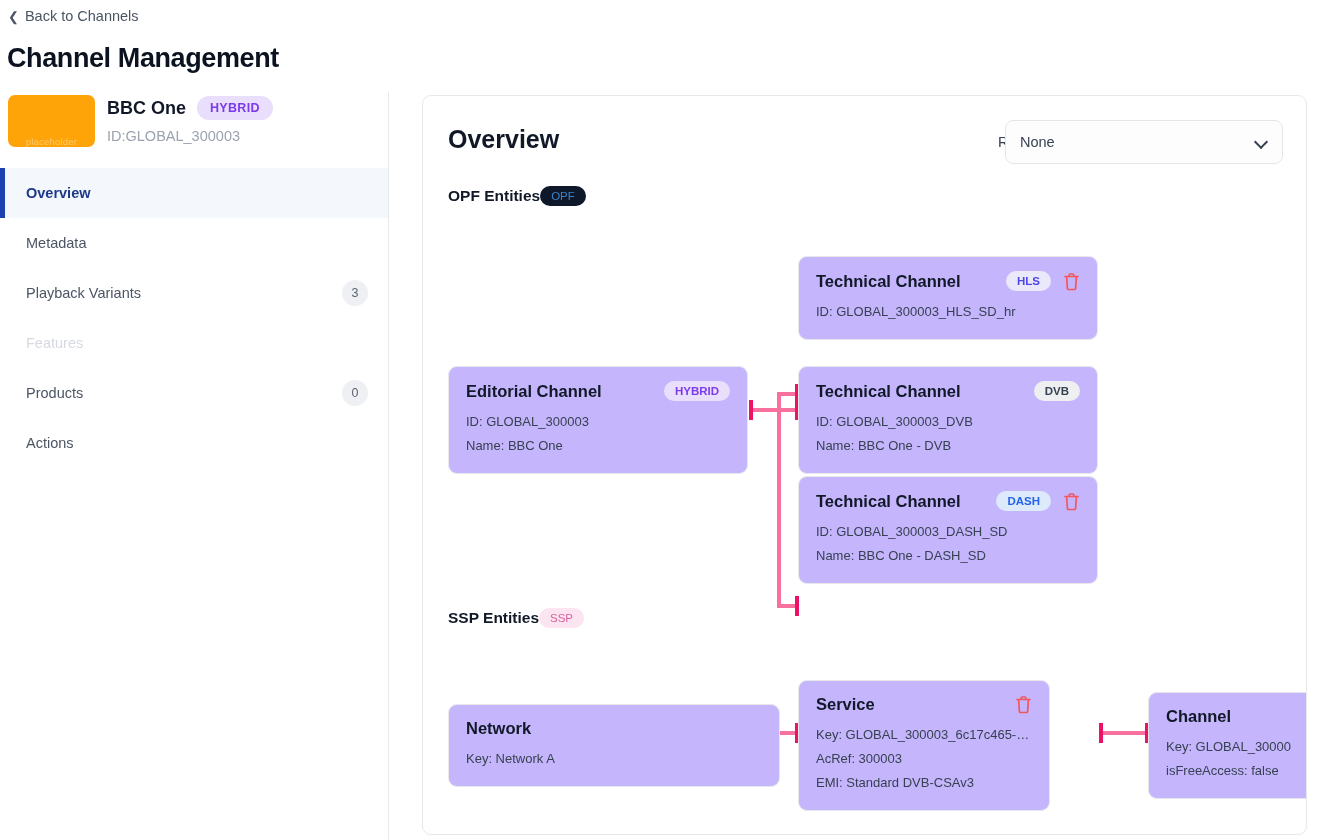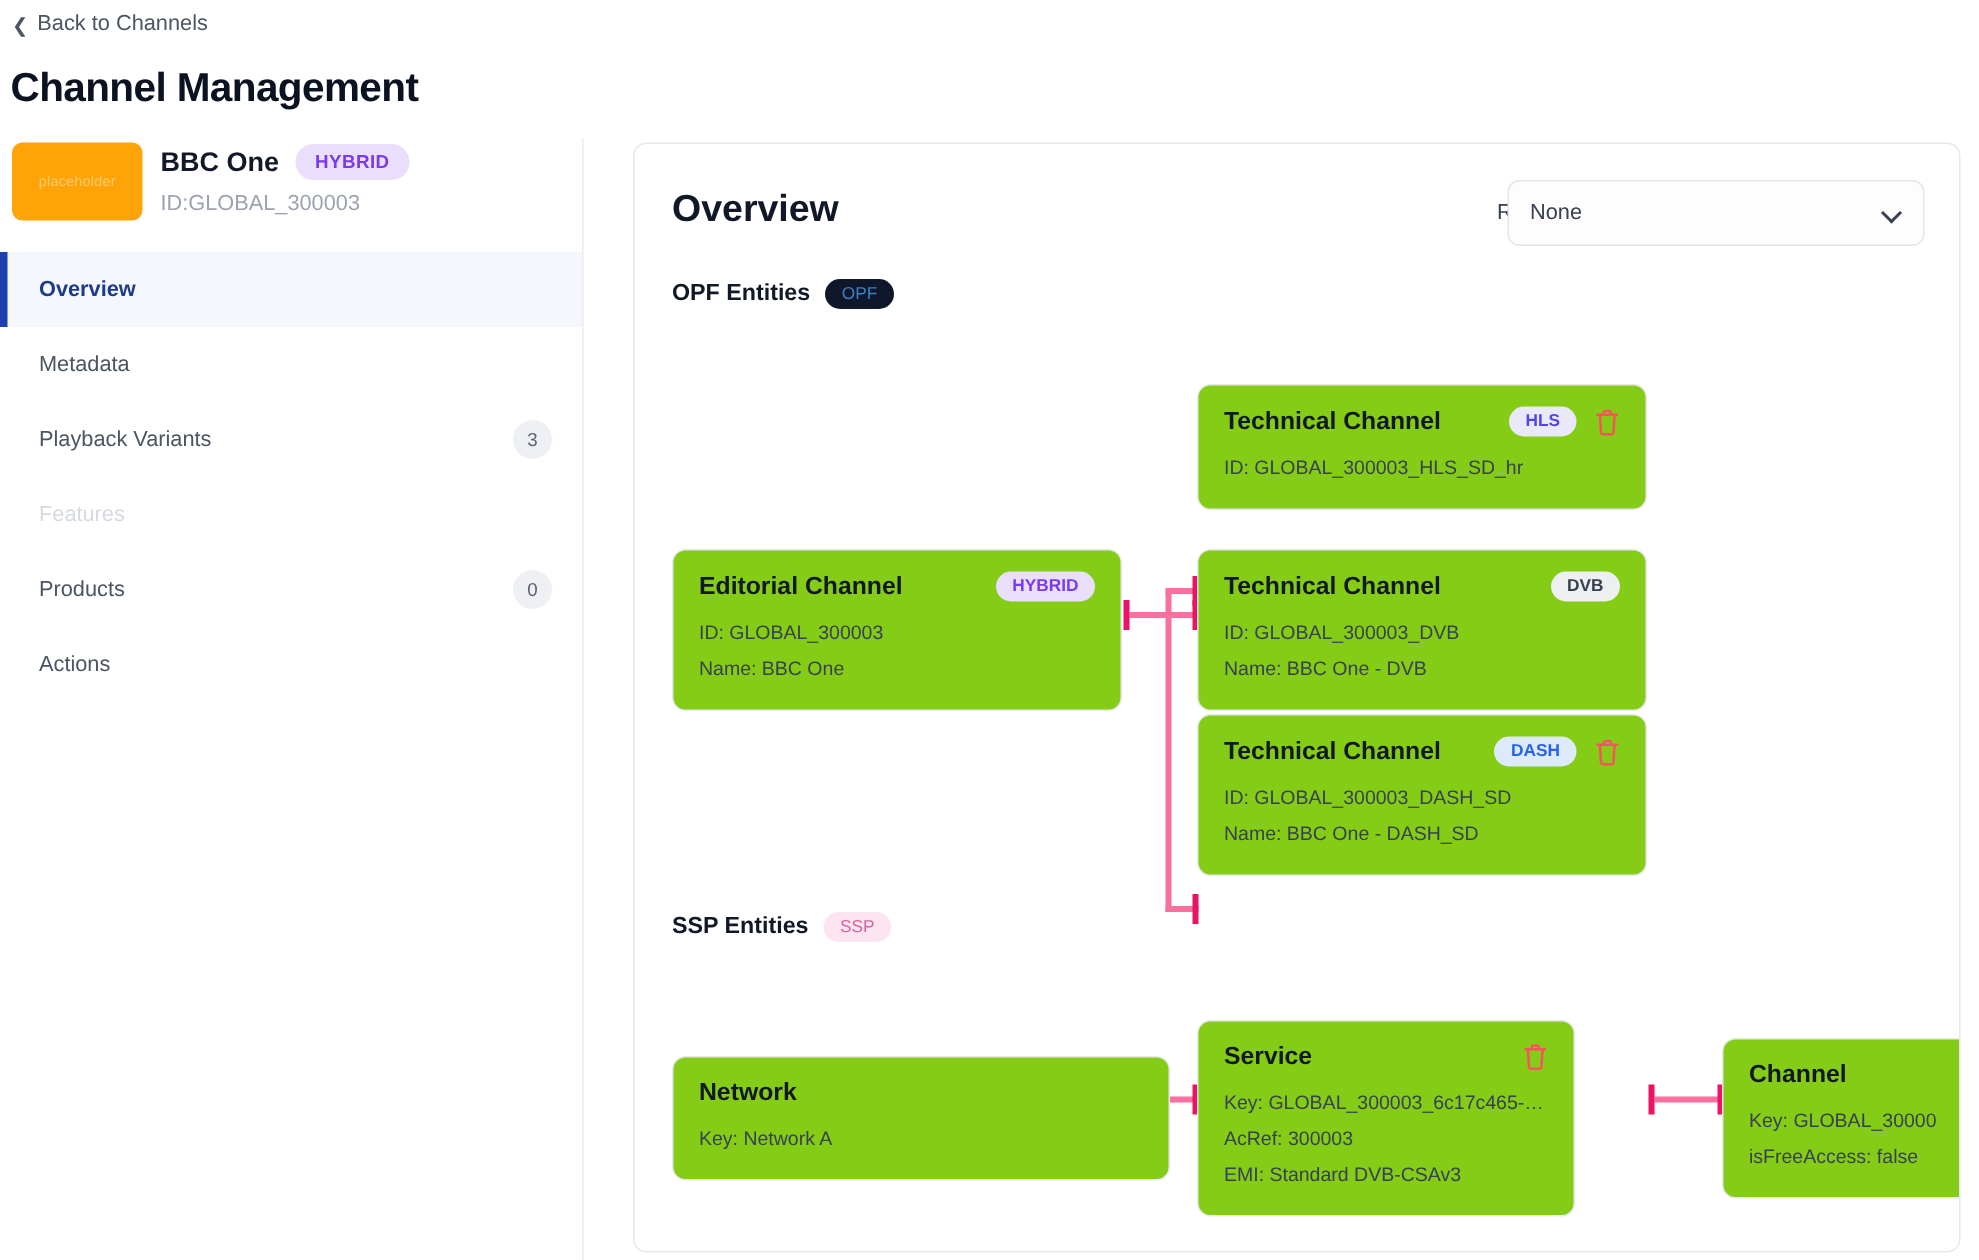--- a/index.html
+++ b/index.html
@@ -25,21 +25,21 @@
     position: absolute; left: 7px; top: 43px;
     font-size: 27px; font-weight: bold; letter-spacing: -0.4px;
     color: #0b1220;
   }
 
   
   .chan-logo {
     position: absolute; left: 8px; top: 95px;
     width: 87px; height: 52px; border-radius: 7px;
     background: #FFA408;
-    display: flex; align-items: center; justify-content: center;
+    display: flex; align-items: flex-end; justify-content: center;
   }
   .chan-logo span {
     font-size: 9.5px; color: #ffc96b; letter-spacing: .2px;
   }
   .chan-name-row {
     position: absolute; left: 107px; top: 96px;
     display: flex; align-items: center; gap: 11px;
   }
   .chan-name { font-size: 18px; font-weight: bold; color: #111827; }
   .chan-id {
@@ -118,34 +118,34 @@
   .chev { width: 12px; height: 12px; position: relative; }
   .chev::after {
     content: ""; position: absolute; left: 0; top: 1px;
     width: 8px; height: 8px;
     border-right: 2px solid #374151; border-bottom: 2px solid #374151;
     transform: rotate(45deg);
   }
 
   .section-head {
     position: absolute;
-    display: flex; align-items: center; gap: 10px;
+    display: flex; align-items: center; 
   }
   .section-head .title { font-size: 15.5px; font-weight: bold; color: #111827; }
   .badge-sec {
     font-size: 11.5px; padding: 4px 11px; font-weight: normal;
   }
   .badge-opf { background: #0f172a; color: #3B82C4; }
   .badge-ssp { background: #FCE4F0; color: #D6639E; }
 
   
   .card {
     position: absolute;
     border: 1px solid #e6e8eb; border-radius: 9px;
-    background: #84cc16;
+    background: #c4b5fd;
     padding: 14px 17px 15px 17px;
   }
   .card-head {
     display: flex; align-items: center; gap: 12px;
     margin-bottom: 9px;
   }
   .card-title { font-size: 16.5px; font-weight: bold; color: #111827; flex: 1; }
   .card-line {
     font-size: 13px; color: #374151; line-height: 24px;
     white-space: nowrap; overflow: hidden; text-overflow: ellipsis;

